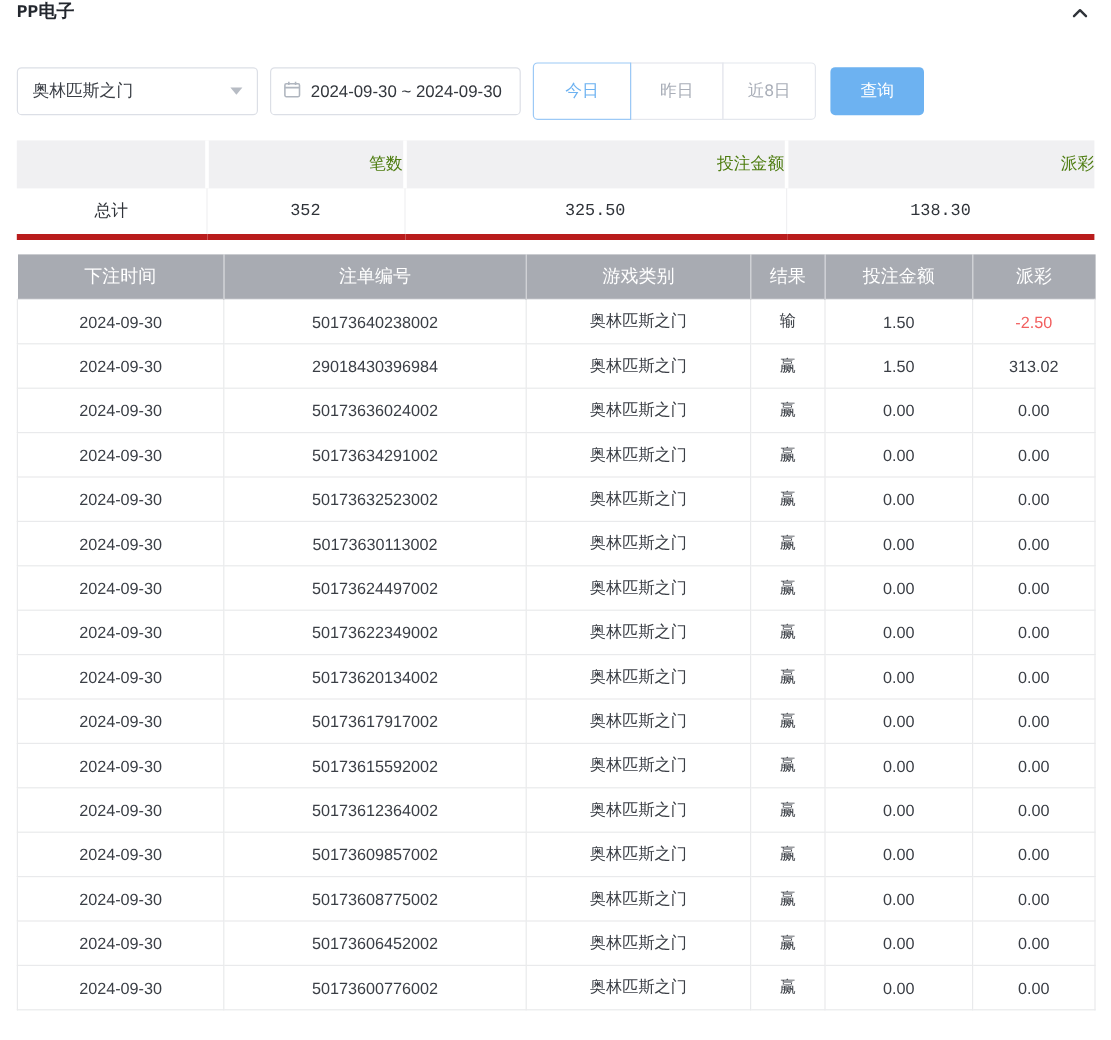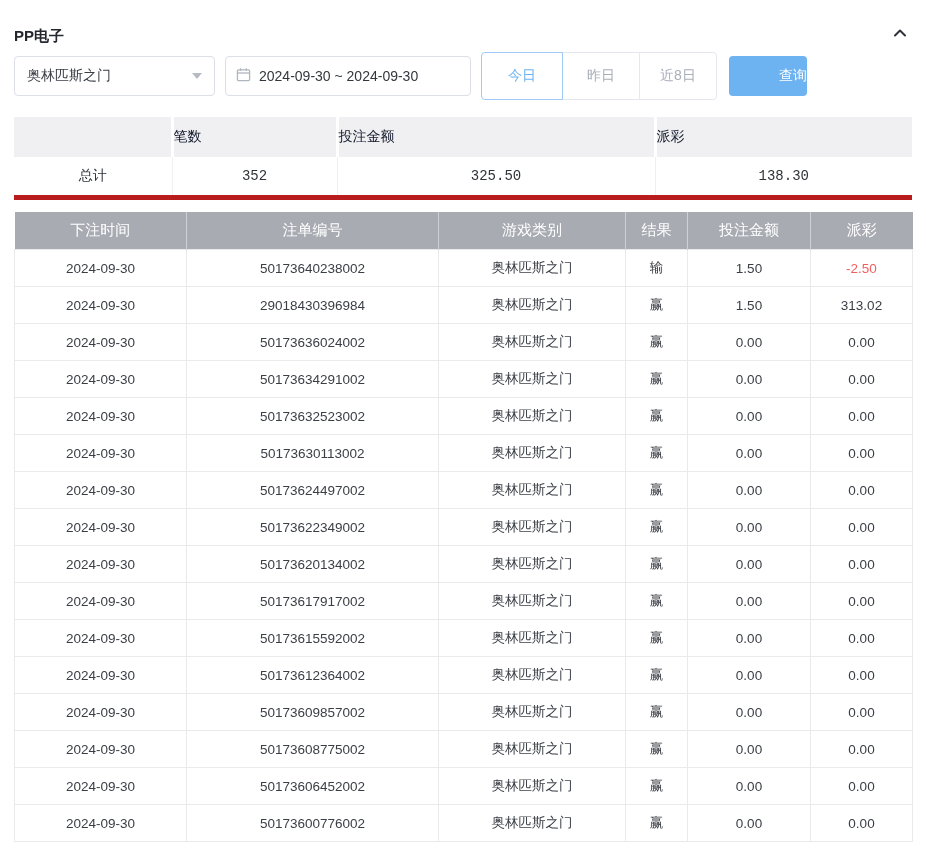--- a/index.html
+++ b/index.html
@@ -8,21 +8,21 @@
     background: #ffffff;
     font-family: "Liberation Sans", "DejaVu Sans", sans-serif;
     color: #33373d;
     overflow: hidden;
   }
   .page { padding: 0 14px; }
 
   
   .panel-header {
     height: 46px;
-    display: flex; align-items: flex-end; justify-content: space-between;
+    display: flex; align-items: flex-start; justify-content: space-between; font-family: Liberation Mono, monospace;
   }
   .panel-title { font-size: 15px; font-weight: 700; color: #23272e; }
   .collapse-btn {
     background: none; border: none; cursor: pointer;
     width: 24px; height: 24px; display: flex; align-items: center; justify-content: center;
   }
 
   
   .filter-bar {
     margin-top: 10px;
@@ -35,21 +35,21 @@
     display: flex; align-items: center; justify-content: space-between;
     padding: 0 12px; font-size: 14px; color: #3a3e45;
     cursor: pointer; background: #fff;
   }
   .caret-down {
     width: 0; height: 0;
     border-left: 5px solid transparent; border-right: 5px solid transparent;
     border-top: 6px solid #b7bcc4;
   }
   .date-picker {
-    width: 246px; height: 40px;
+    width: 209px; height: 40px;
     border: 1px solid #dcdfe6; border-radius: 4px;
     display: flex; align-items: center; gap: 8px;
     padding: 0 10px; font-size: 14px; color: #33373d;
     cursor: pointer; background: #fff; white-space: nowrap;
   }
   .btn-group { display: flex; }
   .btn-group button {
     height: 48px; background: #fff;
     border: 1px solid #e4e7ed; color: #a9aeb8;
     font-size: 14px; cursor: pointer;
@@ -62,32 +62,31 @@
     color: var(--accent-blue, #6fb3f2);
     border-color: #9cc9f6;
     position: relative; z-index: 1;
   }
   .search-btn {
     width: 78px; height: 40px; margin-left: 2px;
     background: var(--accent-blue, #6db2f1);
     border: none; border-radius: 4px;
     color: #ffffff; font-size: 14px; cursor: pointer;
     font-family: inherit;
-    text-align: right;
   }
 
   
   .summary-table {
     margin-top: 21px;
     width: 898px; table-layout: fixed;
     border-collapse: collapse; font-size: 14px;
   }
   .summary-table th {
     background: #f0f0f2; height: 40px;
-    font-weight: 400; color: #0f172a; text-align: left;
+    font-weight: 400; color: #4d7c0f; text-align: right;
     border-left: 3px solid #ffffff;
   }
   .summary-table th:first-child { border-left: none; }
   .summary-table td {
     height: 40px; text-align: center; color: #2f3339;
     border-left: 1px solid #f0f0f2;
     border-bottom: 5px solid #b91c1c;
     font-family: Liberation Mono, monospace;
   }
   .summary-table td:first-child { border-left: none; }

